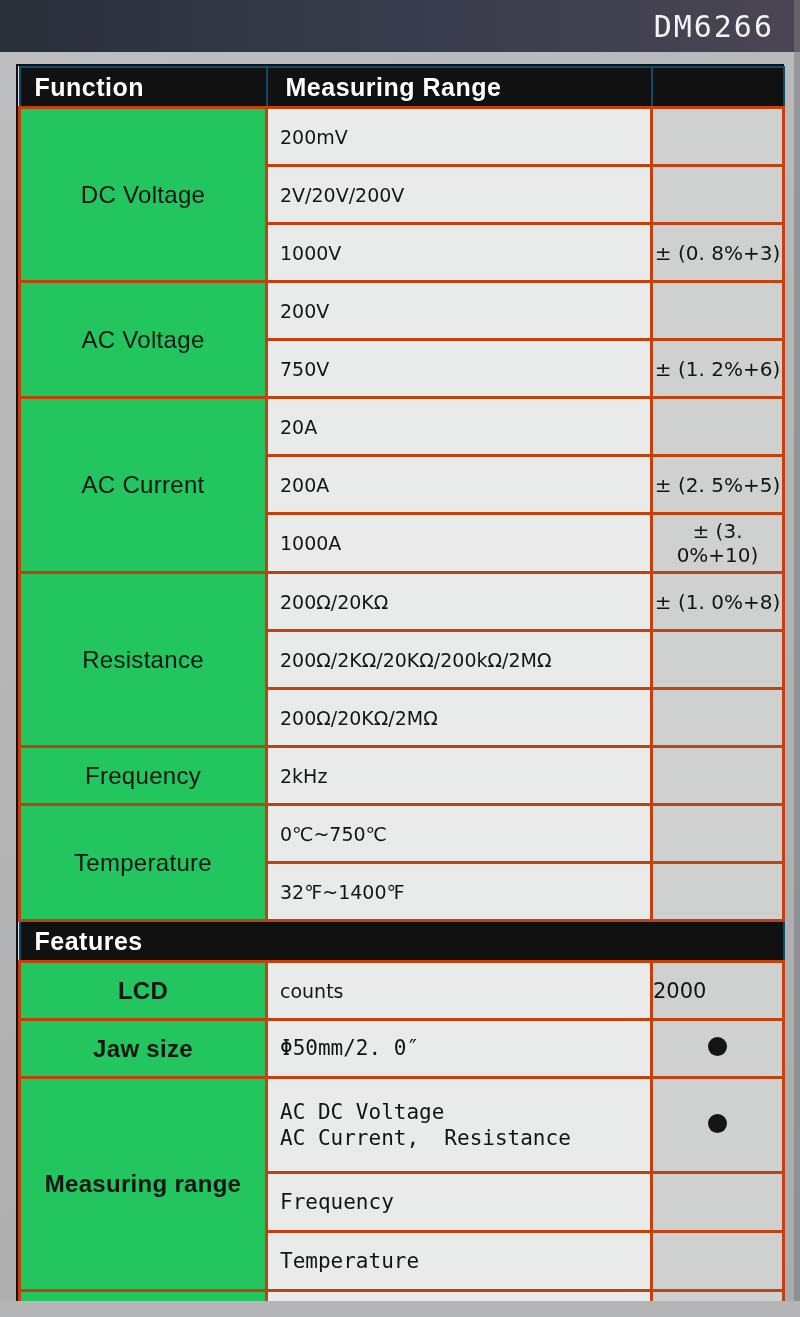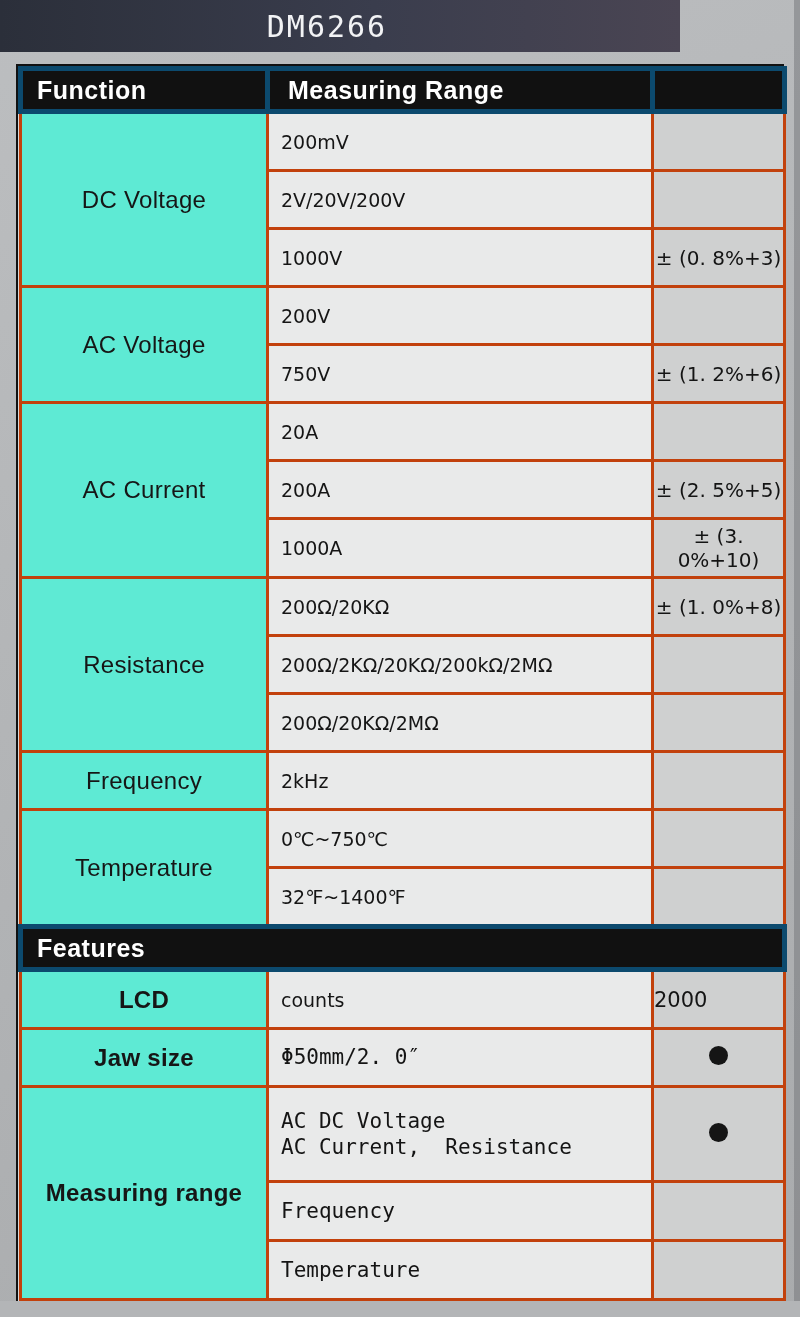--- a/index.html
+++ b/index.html
@@ -16,26 +16,26 @@
   .page {
     position: relative;
     width: 800px;
     height: 1317px;
     background: linear-gradient(160deg, #bcbec0 0%, #b4b6b8 40%, #a9abad 100%);
   }
   
   .model-bar {
     position: absolute;
     top: 0; left: 0;
-    width: 680px;
+    width: 800px;
     height: 52px;
     background: linear-gradient(90deg, #2b2f3a 0%, #3a3d4d 55%, #4a4553 100%);
     display: flex;
     align-items: center;
-    justify-content: center;
+    justify-content: flex-end;
     padding-right: 26px;
     box-sizing: border-box;
   }
   .model-text {
     color: #f2f3f5;
     font-size: 30px;
     letter-spacing: 2px;
     font-family: "DejaVu Sans Mono", monospace;
   }
   .sheet {
@@ -57,37 +57,37 @@
   col.c3 { width: 132px; }
 
   td, th {
     border: 3px solid #c2410c;
     padding: 0;
     vertical-align: middle;
   }
   .section-row td {
     background: #111;
     color: #fff;
-    border: 5px solid #0c4a6e;
+    border: 2px solid #0c4a6e;
     height: 38px;
   }
   .section-title {
     font-size: 25px;
     font-weight: bold;
     padding-left: 14px;
     letter-spacing: .5px;
   }
   .section-sub {
     font-size: 25px;
     font-weight: bold;
     padding-left: 18px;
     letter-spacing: .5px;
   }
   .fn-cell {
-    background: #5eead4;
+    background: #22c55e;
     text-align: center;
     font-size: 24px;
     color: #161616;
     letter-spacing: .3px;
     padding: 4px 19px;
     margin-left: 40px;
   }
   .val-cell {
     background: #e9eaea;
     font-size: 19px;

